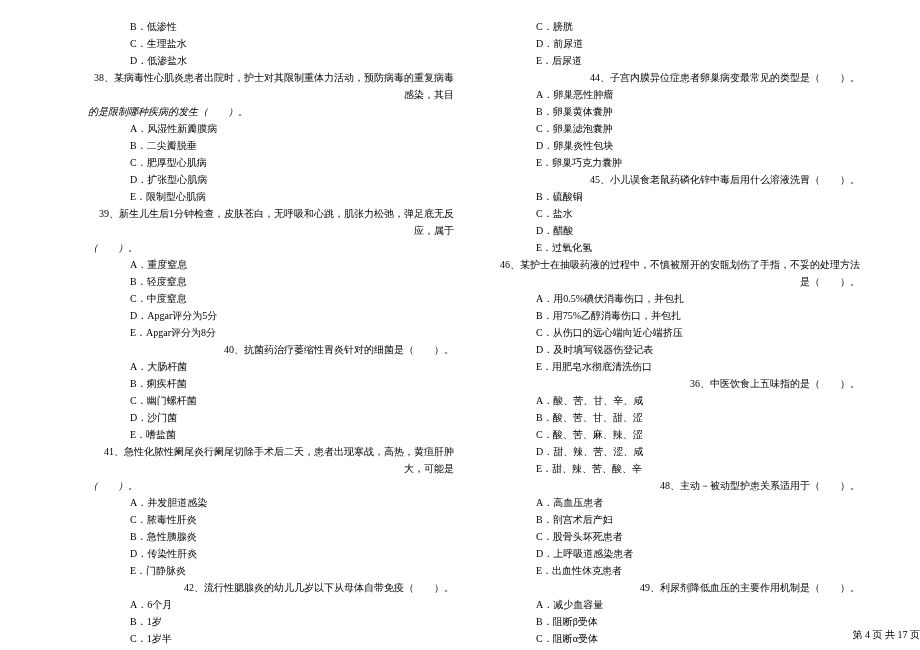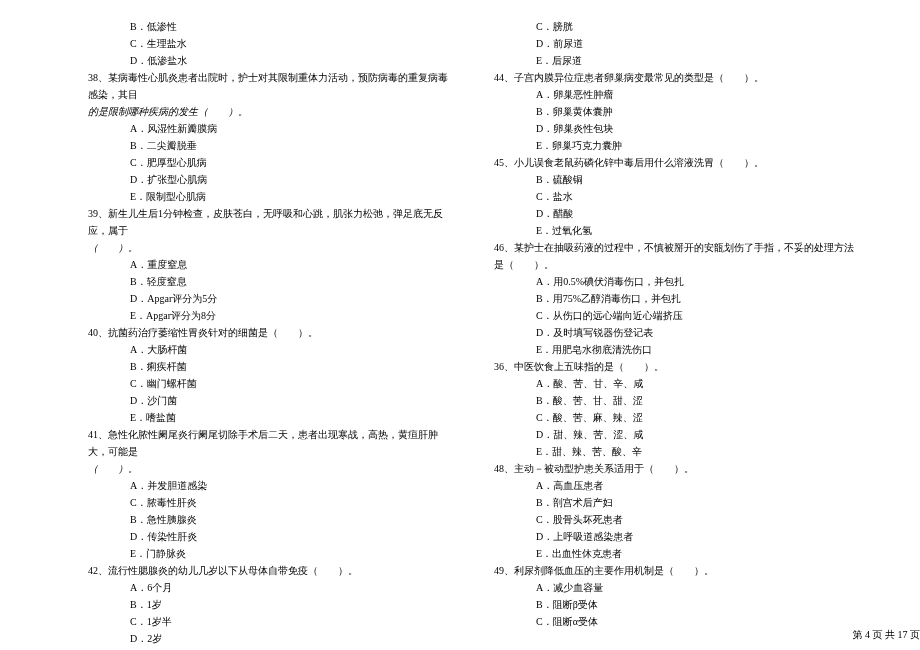--- a/index.html
+++ b/index.html
@@ -22,20 +22,21 @@
     .col {
       flex: 1;
       line-height: 1.7;
     }
     .option {
       padding-left: 42px;
     }
     .question {
       padding-left: 0;
       text-indent: 0;
+      text-align: right;
     }
     .q-cont {
       padding-left: 0;
       font-style: italic;
     }
     .footer {
       position: absolute;
       bottom: 8px;
       left: 0;
       right: 0;
@@ -57,20 +58,21 @@
     <div class="option">A．风湿性新瓣膜病</div>
     <div class="option">B．二尖瓣脱垂</div>
     <div class="option">C．肥厚型心肌病</div>
     <div class="option">D．扩张型心肌病</div>
     <div class="option">E．限制型心肌病</div>
 
     <div class="question">39、新生儿生后1分钟检查，皮肤苍白，无呼吸和心跳，肌张力松弛，弹足底无反应，属于</div>
     <div class="q-cont">（　　）。</div>
     <div class="option">A．重度窒息</div>
     <div class="option">B．轻度窒息</div>
+    <div class="option">C．中度窒息</div>
     <div class="option">D．Apgar评分为5分</div>
     <div class="option">E．Apgar评分为8分</div>
 
     <div class="question">40、抗菌药治疗萎缩性胃炎针对的细菌是（　　）。</div>
     <div class="option">A．大肠杆菌</div>
     <div class="option">B．痢疾杆菌</div>
     <div class="option">C．幽门螺杆菌</div>
     <div class="option">D．沙门菌</div>
     <div class="option">E．嗜盐菌</div>
 
@@ -91,20 +93,21 @@
   </div>
 
   <div class="col">
     <div class="option">C．膀胱</div>
     <div class="option">D．前尿道</div>
     <div class="option">E．后尿道</div>
 
     <div class="question">44、子宫内膜异位症患者卵巢病变最常见的类型是（　　）。</div>
     <div class="option">A．卵巢恶性肿瘤</div>
     <div class="option">B．卵巢黄体囊肿</div>
+    <div class="option">C．卵巢滤泡囊肿</div>
     <div class="option">D．卵巢炎性包块</div>
     <div class="option">E．卵巢巧克力囊肿</div>
 
     <div class="question">45、小儿误食老鼠药磷化锌中毒后用什么溶液洗胃（　　）。</div>
     <div class="option">B．硫酸铜</div>
     <div class="option">C．盐水</div>
     <div class="option">D．醋酸</div>
     <div class="option">E．过氧化氢</div>
 
     <div class="question">46、某护士在抽吸药液的过程中，不慎被掰开的安瓿划伤了手指，不妥的处理方法是（　　）。</div>

